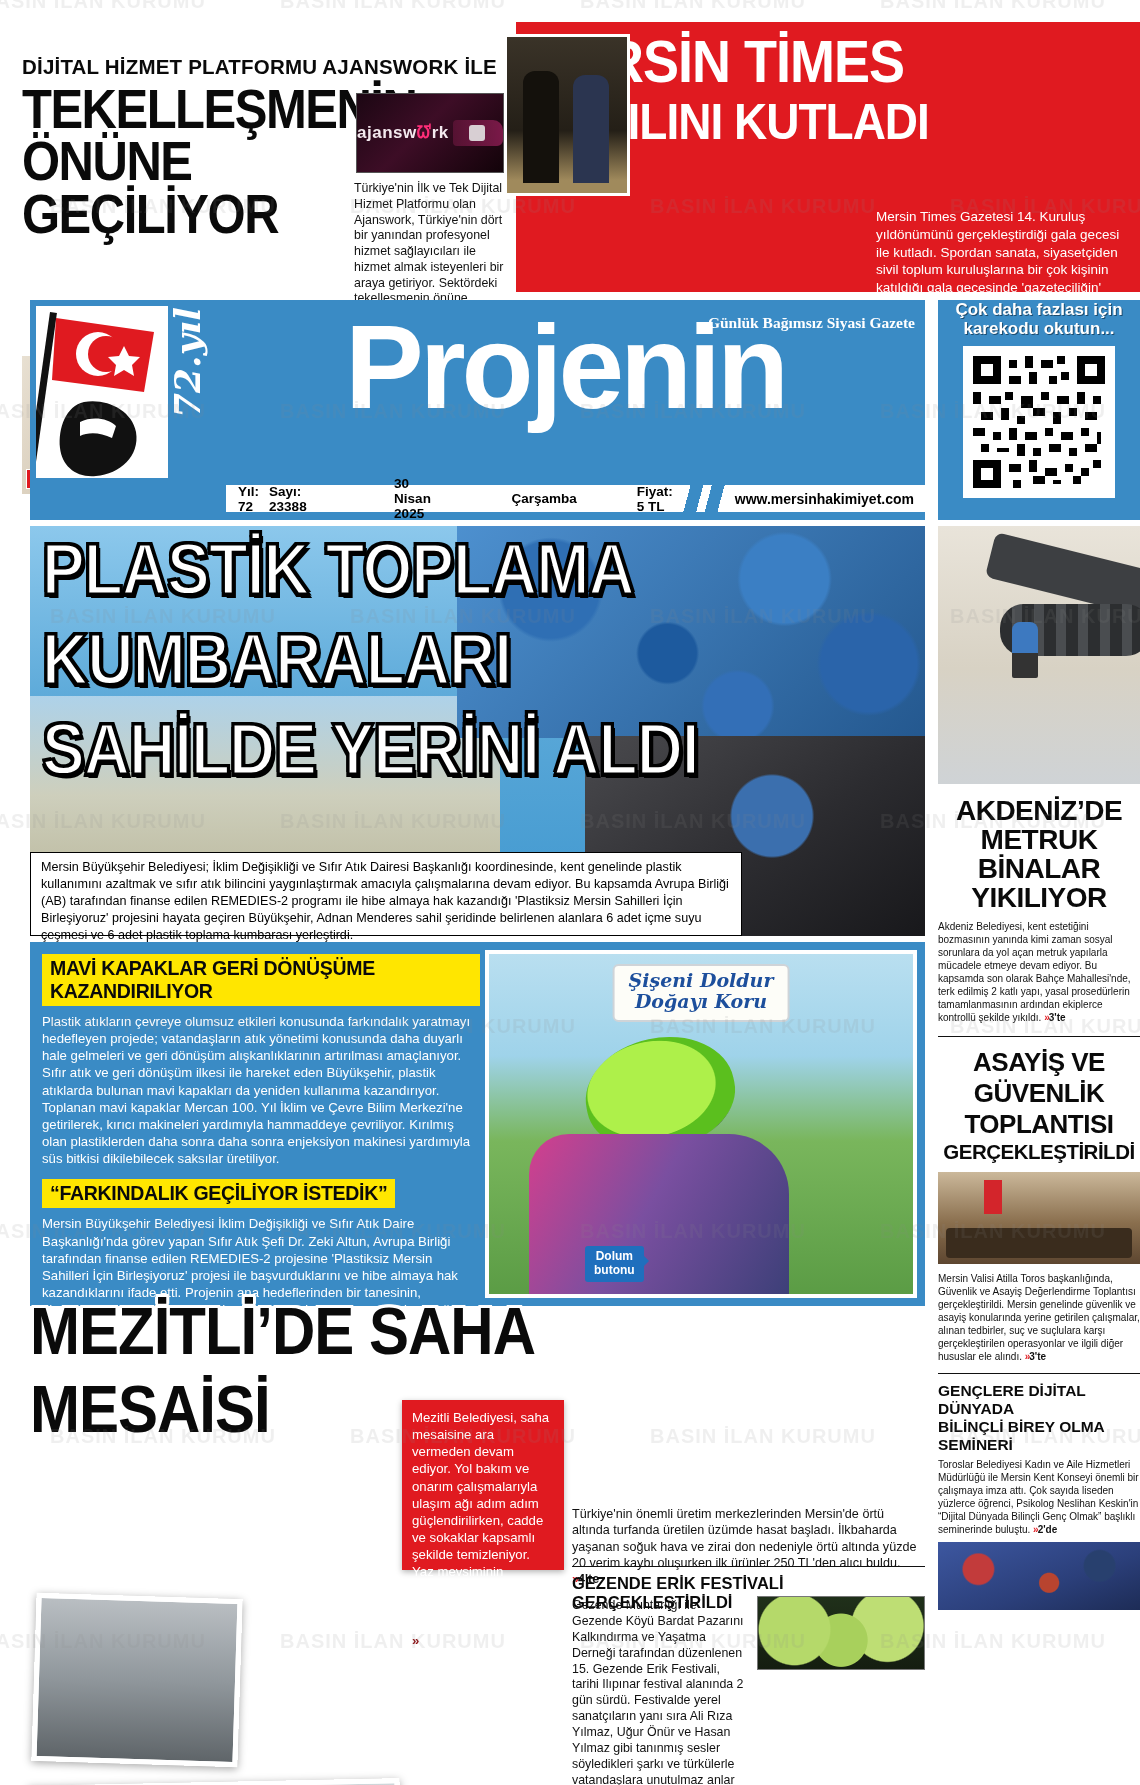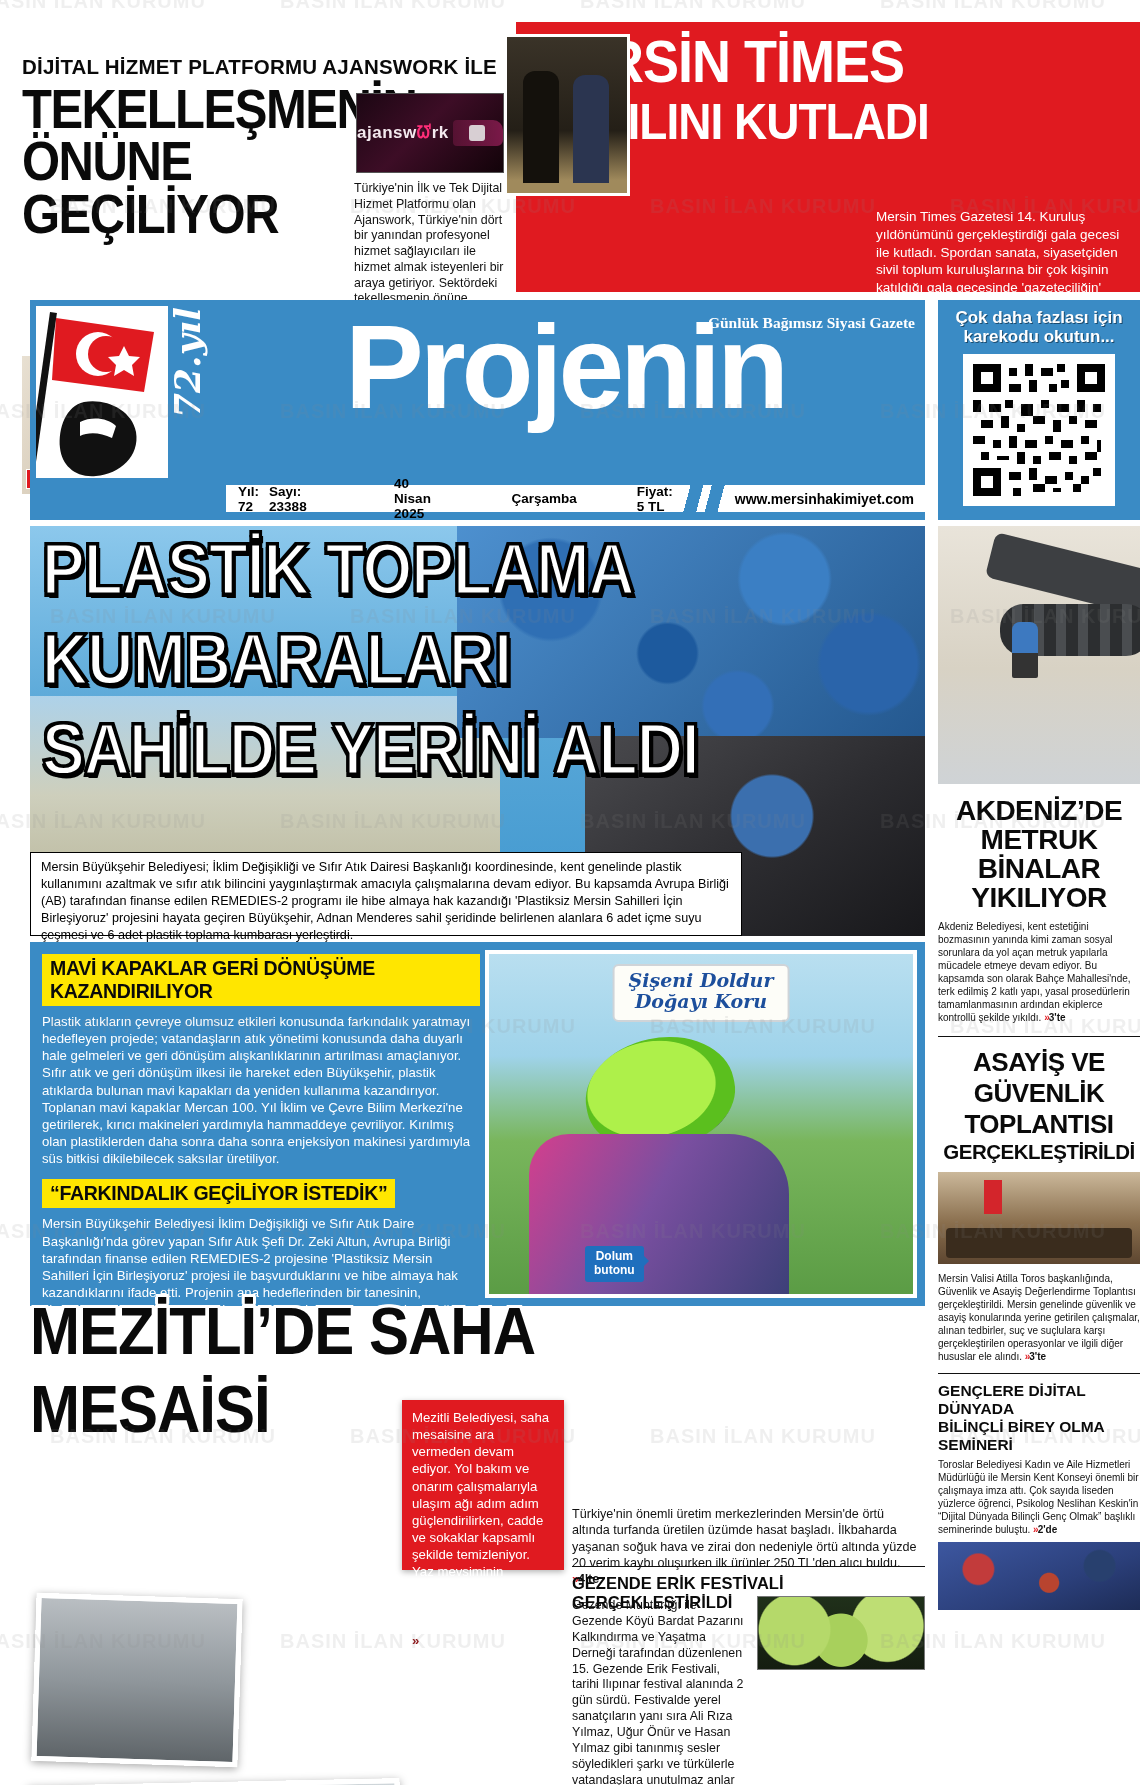--- a/index.html
+++ b/index.html
@@ -38,21 +38,21 @@
   .whitecol { color:#fff; font-size:13.5px; line-height:1.32; }
 
   
   .masthead { background:#3a8bc5; }
   .mh-flagpanel { position:absolute; left:6px; top:6px; width:132px; height:172px; background:#fff; }
   .mh-title { position:absolute; left:170px; top:8px; width:730px; text-align:center; font-size:118px; font-weight:800; color:#fff; letter-spacing:-4px; line-height:1; }
   .mh-tagline { position:absolute; right:10px; top:14px; color:#fff; font-family:"Liberation Serif", serif; font-weight:bold; font-size:15.5px; }
   .mh-year { position:absolute; left:136px; top:118px; color:#fff; font-family:"DejaVu Serif", serif; font-style:italic; font-size:36px; font-weight:bold; transform:rotate(-90deg); transform-origin:left top; white-space:nowrap; }
   .mh-strip { position:absolute; left:196px; bottom:8px; width:700px; height:27px; background:#fff; display:flex; align-items:center; font-size:13.5px; font-weight:bold; color:#000; padding:0 12px; gap:0; }
   .mh-strip .slash { width:46px; height:27px; background:linear-gradient(105deg, transparent 18%, #3a8bc5 18% 42%, transparent 42% 58%, #3a8bc5 58% 82%, transparent 82%); margin:0 8px; flex:none; }
-  .qrbox { background:#3a8bc5; color:#fff; text-align:center; padding-top:8px; }
+  .qrbox { background:#3a8bc5; color:#fff; text-align:center; }
   .qrbox .cap { font-size:17px; font-weight:800; line-height:1.12; text-shadow:1px 1px 0 #1c4b6e; }
   .qrwrap { width:152px; height:152px; background:#fff; margin:8px auto 0; display:flex; align-items:center; justify-content:center; }
 
   
   .collage { background:linear-gradient(180deg,#8cc8ec 0%,#5aa8d8 45%,#3f97cf 100%); }
   .caps-photo { position:absolute; right:0; top:0; width:468px; height:212px;
     background:radial-gradient(circle at 20% 30%, #2f6fb4 12%, transparent 13%), radial-gradient(circle at 45% 60%, #1d5a9e 10%, transparent 11%), radial-gradient(circle at 70% 25%, #3b7fc4 12%, transparent 13%), radial-gradient(circle at 88% 65%, #2a64aa 11%, transparent 12%), radial-gradient(circle at 60% 85%, #336fb7 10%, transparent 11%), linear-gradient(135deg,#4d90cf,#24588f); }
   .gloves-photo { position:absolute; right:0; bottom:0; width:340px; height:200px; background:radial-gradient(circle at 55% 40%, #3b6fae 0 18%, transparent 19%), linear-gradient(145deg,#4a4a4e 0%,#2c2c30 55%,#18181b 100%); }
   .mainhead { position:absolute; left:12px; top:8px; z-index:5; }
   .mainhead .l { display:block; font-size:64px; font-weight:900; color:#fff; letter-spacing:-1px; line-height:1; margin-bottom:26px; white-space:nowrap; -webkit-text-stroke:2.5px #000; text-shadow:3px 3px 0 #000,-2px -2px 0 #000,2px -2px 0 #000,-2px 2px 0 #000; transform:scaleY(1.12); transform-origin:top left; }
@@ -149,21 +149,21 @@
         <path d="M48 96 C70 92 96 104 100 126 C104 150 84 168 60 170 C40 172 26 160 24 142 C22 122 30 100 48 96 Z" fill="#111"></path>
         <path d="M44 116 C56 110 72 112 80 120 L76 132 C64 126 52 126 44 130 Z" fill="#fff"></path>
       </svg>
     </div>
     <div class="mh-year">72.yıl</div>
     <div class="mh-title">Projenin</div>
     <div class="mh-tagline">Günlük Bağımsız Siyasi Gazete</div>
     <div class="mh-strip">
       <span>Yıl: 72</span>
       <span style="margin-left:10px;">Sayı: 23388</span>
-      <span style="margin-left:86px;">40 Nisan 2025</span>
+      <span style="margin-left:86px;">30 Nisan 2025</span>
       <span style="margin-left:70px;">Çarşamba</span>
       <span style="margin-left:60px;">Fiyat: 5 TL</span>
       <span class="slash"></span>
       <span style="font-size:14px;">www.mersinhakimiyet.com</span>
     </div>
   </section>
 
   <section class="abs qrbox" style="left:938px; top:300px; width:202px; height:220px;">
     <div class="cap">
       <span style="display:block">Çok daha fazlası için</span>

